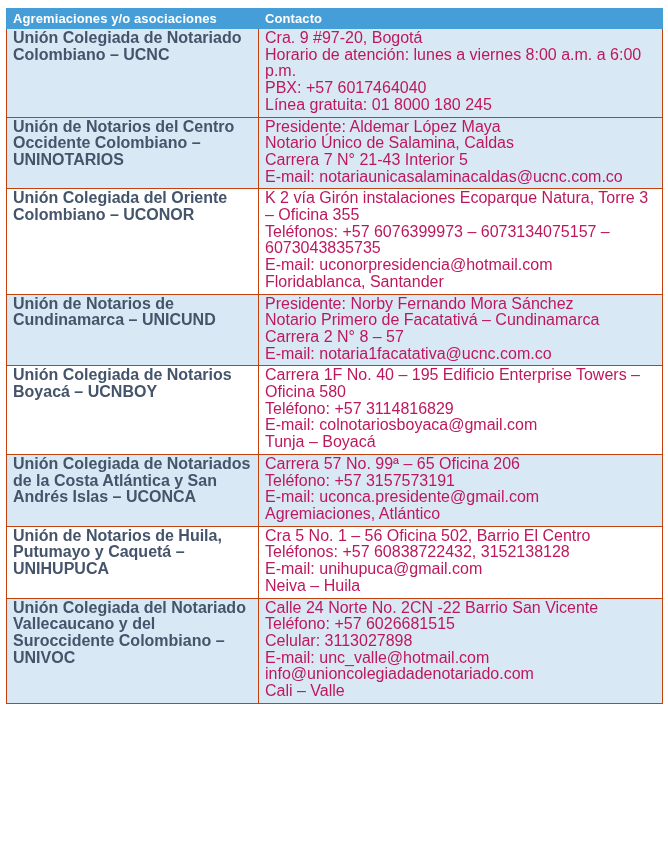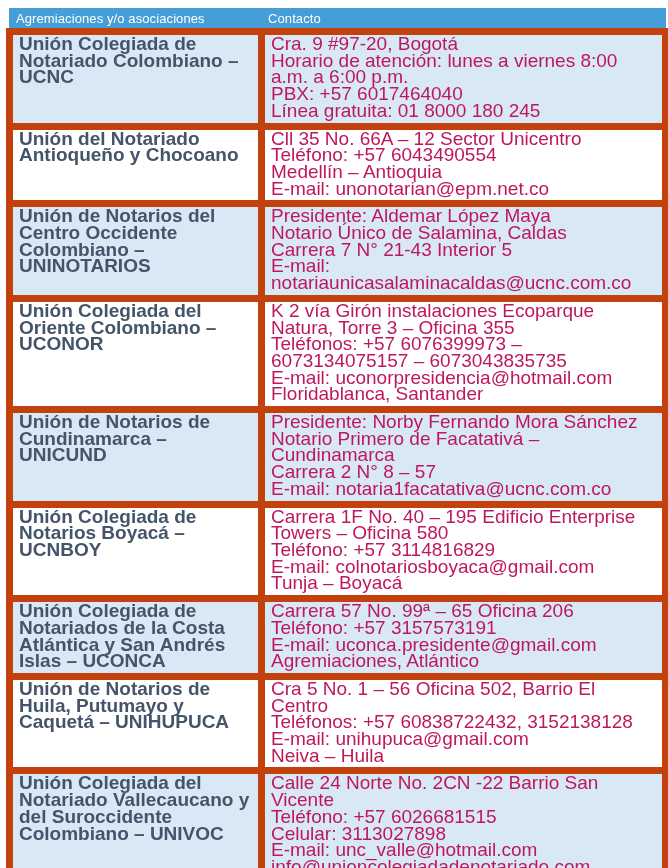--- a/index.html
+++ b/index.html
@@ -17,32 +17,32 @@
     border-collapse: collapse;
     table-layout: fixed;
     width: 656px;
   }
   col.c-name { width: 252px; }
   col.c-contact { width: 404px; }
   table.assoc th {
     background: #469ED9;
     color: #ffffff;
     font-size: 13px;
-    font-weight: normal;
+    font-weight: bold;
     text-align: left;
     padding: 2px 6px 2px 6px;
     border: 1px solid #469ED9;
     height: 19px;
     letter-spacing: 0.1px;
   }
   table.assoc td {
     vertical-align: top;
-    border: 7px solid #c2410c;
+    border: 1px solid #c2410c;
     padding: 1px 6px 3px 6px;
-    font-size: 19px;
+    font-size: 16px;
     line-height: 16.7px;
     background: #ffffff;
   }
   tr.banded td { background: #D9E8F5; }
   td.name-cell {
     font-weight: bold;
     color: #44546A;
   }
   td.contact-cell {
     color: #be185d;
@@ -65,29 +65,20 @@
       </tr>
     </thead>
     <tbody id="assoc-body">
         <tr class="banded">
           <td class="name-cell">Unión Colegiada de Notariado Colombiano – UCNC</td>
           <td class="contact-cell">
             <div class="contact-line">Cra. 9 #97-20, Bogotá</div>
             <div class="contact-line">Horario de atención: lunes a viernes 8:00 a.m. a 6:00 p.m.</div>
             <div class="contact-line">PBX: +57 6017464040</div>
             <div class="contact-line">Línea gratuita: 01 8000 180 245</div>
-          </td>
-        </tr>
-        <tr>
-          <td class="name-cell">Unión del Notariado Antioqueño y Chocoano</td>
-          <td class="contact-cell">
-            <div class="contact-line">Cll 35 No. 66A – 12 Sector Unicentro</div>
-            <div class="contact-line">Teléfono: +57 6043490554</div>
-            <div class="contact-line">Medellín – Antioquia</div>
-            <div class="contact-line">E-mail: unonotarian@epm.net.co</div>
           </td>
         </tr>
         <tr class="banded">
           <td class="name-cell">Unión de Notarios del Centro Occidente Colombiano – UNINOTARIOS</td>
           <td class="contact-cell">
             <div class="contact-line">Presidente: Aldemar López Maya</div>
             <div class="contact-line">Notario Único de Salamina, Caldas</div>
             <div class="contact-line">Carrera 7 N° 21-43 Interior 5</div>
             <div class="contact-line">E-mail: notariaunicasalaminacaldas@ucnc.com.co</div>
           </td>

